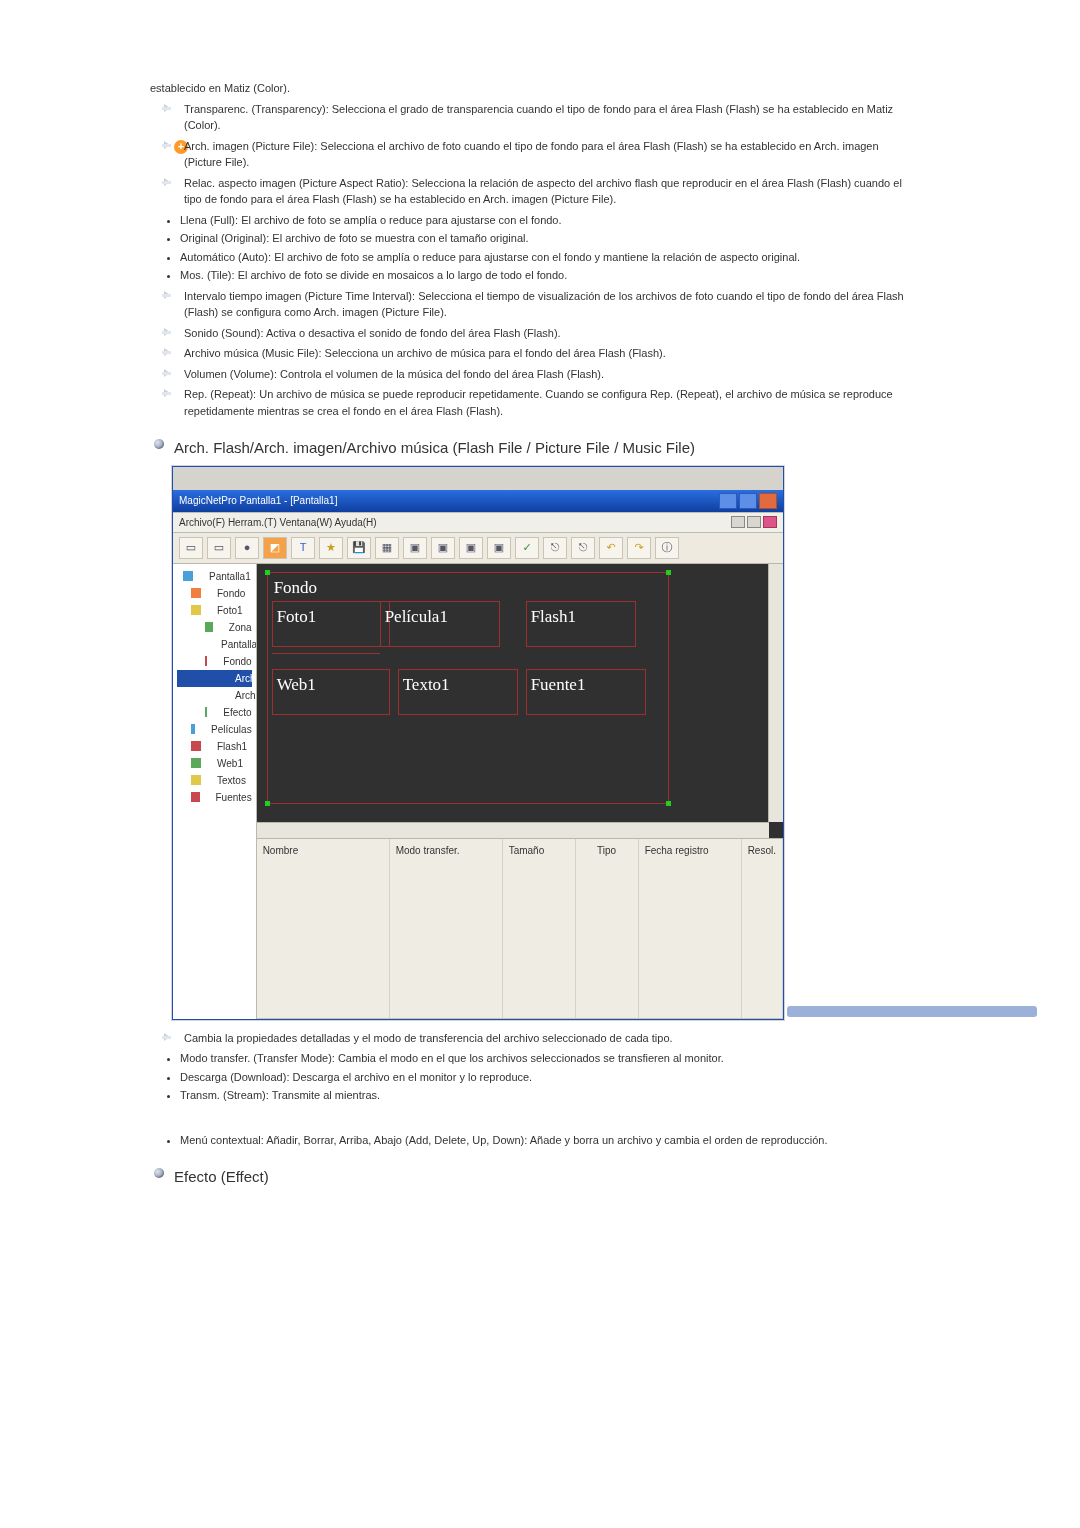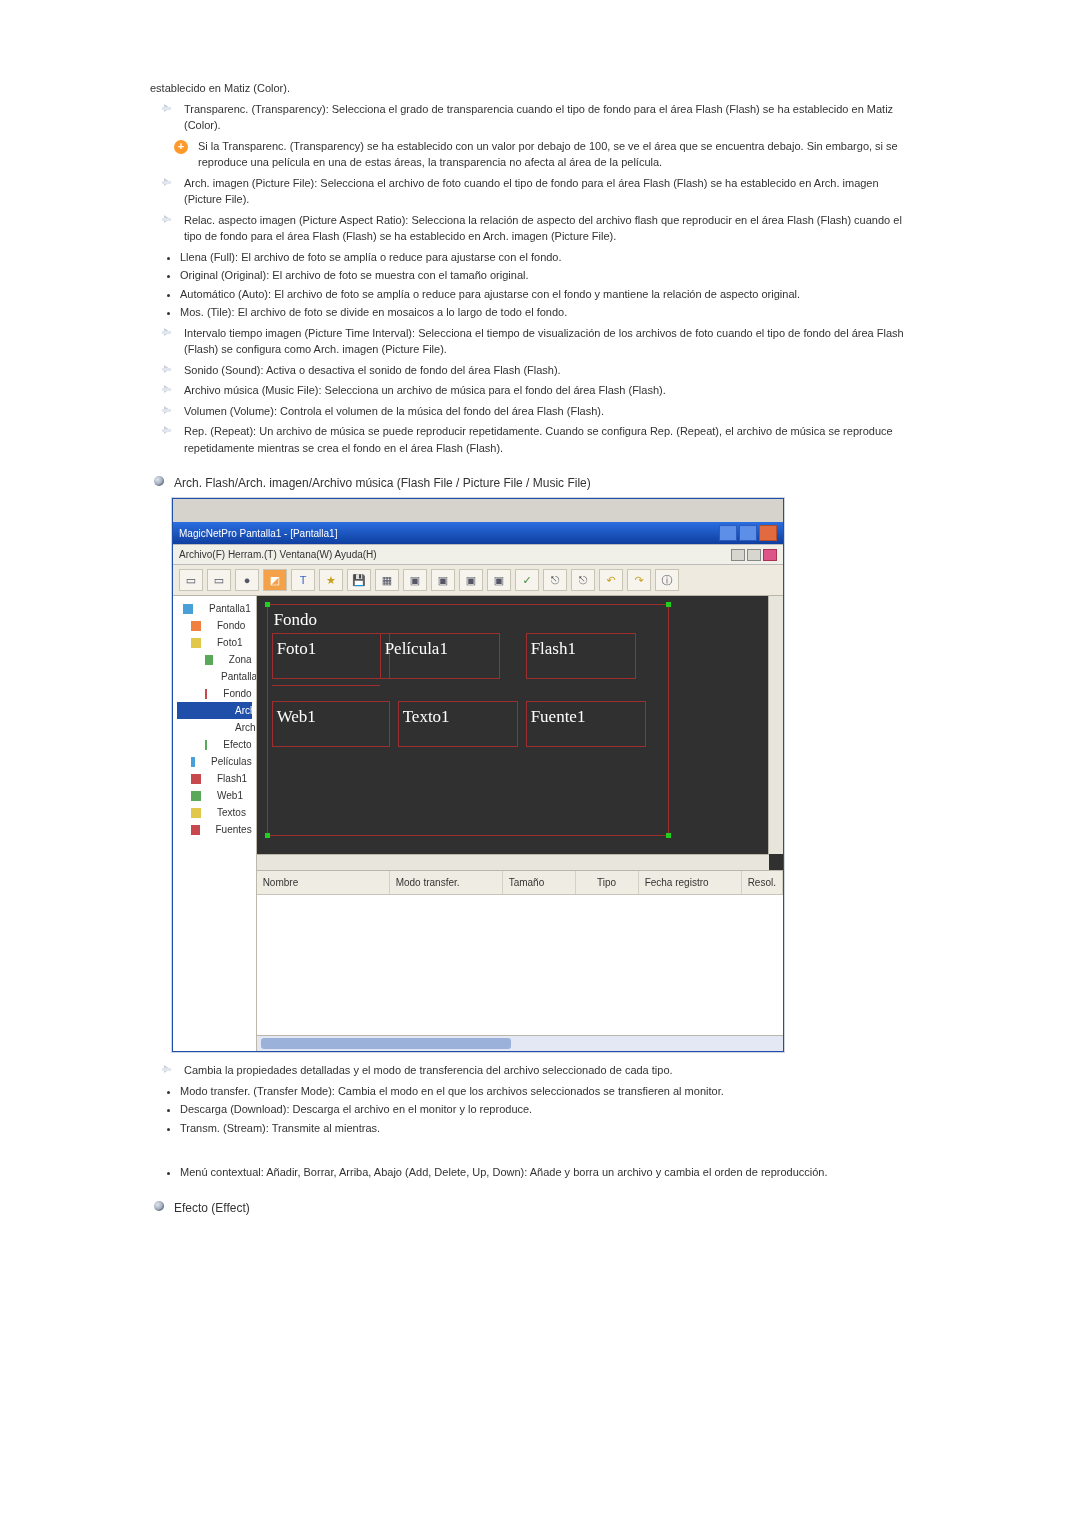--- a/index.html
+++ b/index.html
@@ -68,21 +68,21 @@
     justify-content: center;
     color: #fff;
     font-weight: bold;
     font-size: 11px;
     line-height: 1;
   }
   .section-head {
     position: relative;
     padding-left: 24px;
     margin: 18px 0 6px 0;
-    font-size: 12px;
+    font-size: 15px;
   }
   .section-head .ball {
     position: absolute;
     left: 4px;
     top: 2px;
     width: 10px;
     height: 10px;
     border-radius: 50%;
     background: radial-gradient(circle at 35% 35%, #dfe4ee 0%, #9aa5b8 60%, #7d889c 100%);
     box-shadow: inset -1px -1px 1px rgba(0,0,0,.25);
@@ -200,21 +200,21 @@
     background:#e8e6dc; border-left:1px solid #b9b6aa;
   }
   .canvas .scroll-h {
     position:absolute; left:0; right:14px; bottom:0; height:15px;
     background:#e8e6dc; border-top:1px solid #b9b6aa;
   }
   .grid-pane {
     height:180px;
     background:#fff;
     border-top:1px solid #b9b6aa;
-    display:flex; flex-direction:column;
+    display:flex; flex-direction:row;
   }
   .grid-head {
     display:flex;
     background:#efede3;
     border-bottom:1px solid #c8c4b6;
     font-size:10px;
   }
   .grid-head div {
     padding:4px 6px;
     border-right:1px solid #d4d1c5;
@@ -230,21 +230,20 @@
 <div class="page">
 
   <div>establecido en Matiz (Color).</div>
 
   <div class="item-arrow">
     <span>Transparenc. (Transparency): Selecciona el grado de transparencia cuando el tipo de fondo para el área Flash (Flash) se ha establecido en Matiz (Color).</span>
   </div>
 
   <div class="note">
     <span class="plus-icon">+</span>
-    <span>Si la Transparenc. (Transparency) se ha establecido con un valor por debajo de 100, se ve el área que se encuentra debajo. Sin embargo, si se reproduce una película en una de estas áreas, la transparencia no afecta al área de la película.</span>
   </div>
 
   <div class="item-arrow">
     <span>Arch. imagen (Picture File): Selecciona el archivo de foto cuando el tipo de fondo para el área Flash (Flash) se ha establecido en Arch. imagen (Picture File).</span>
   </div>
 
   <div class="item-arrow">
     <span>Relac. aspecto imagen (Picture Aspect Ratio): Selecciona la relación de aspecto del archivo flash que reproducir en el área Flash (Flash) cuando el tipo de fondo para el área Flash (Flash) se ha establecido en Arch. imagen (Picture File).</span>
   </div>
 

